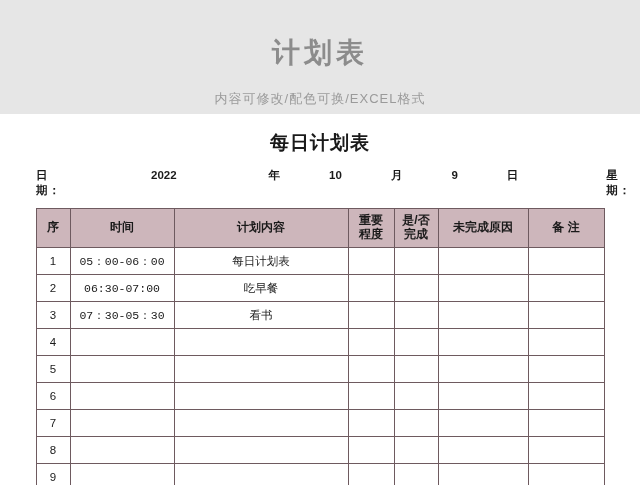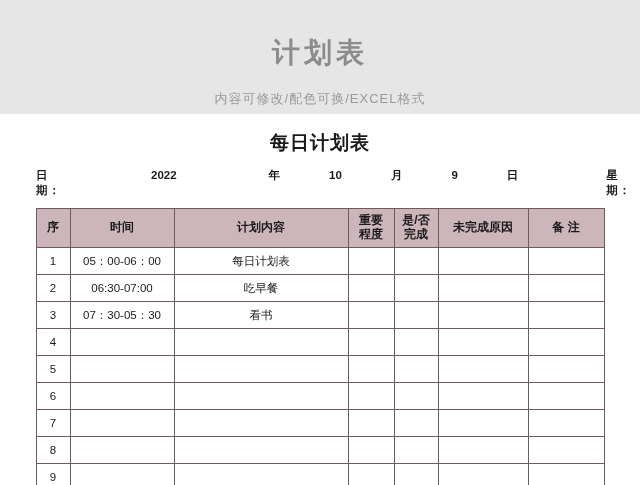--- a/index.html
+++ b/index.html
@@ -92,21 +92,21 @@
     background: #cdb6bb;
     font-weight: bold;
     height: 38px;
     line-height: 1.15;
     font-size: 12px;
   }
   table.plan thead th .two-line {
     display: block;
   }
   td.idx { color: #1a1a1a; }
-  td.time { font-size: 11.5px; }
+  td.time { font-size: 11.5px; font-family: Liberation Mono, monospace; }
   td.content { font-size: 12px; }
   .col-idx { width: 34px; }
   .col-time { width: 104px; }
   .col-content { width: 174px; }
   .col-prio { width: 46px; }
   .col-done { width: 44px; }
   .col-reason { width: 90px; }
   .col-note { width: 76px; }
 </style>
 </head>

